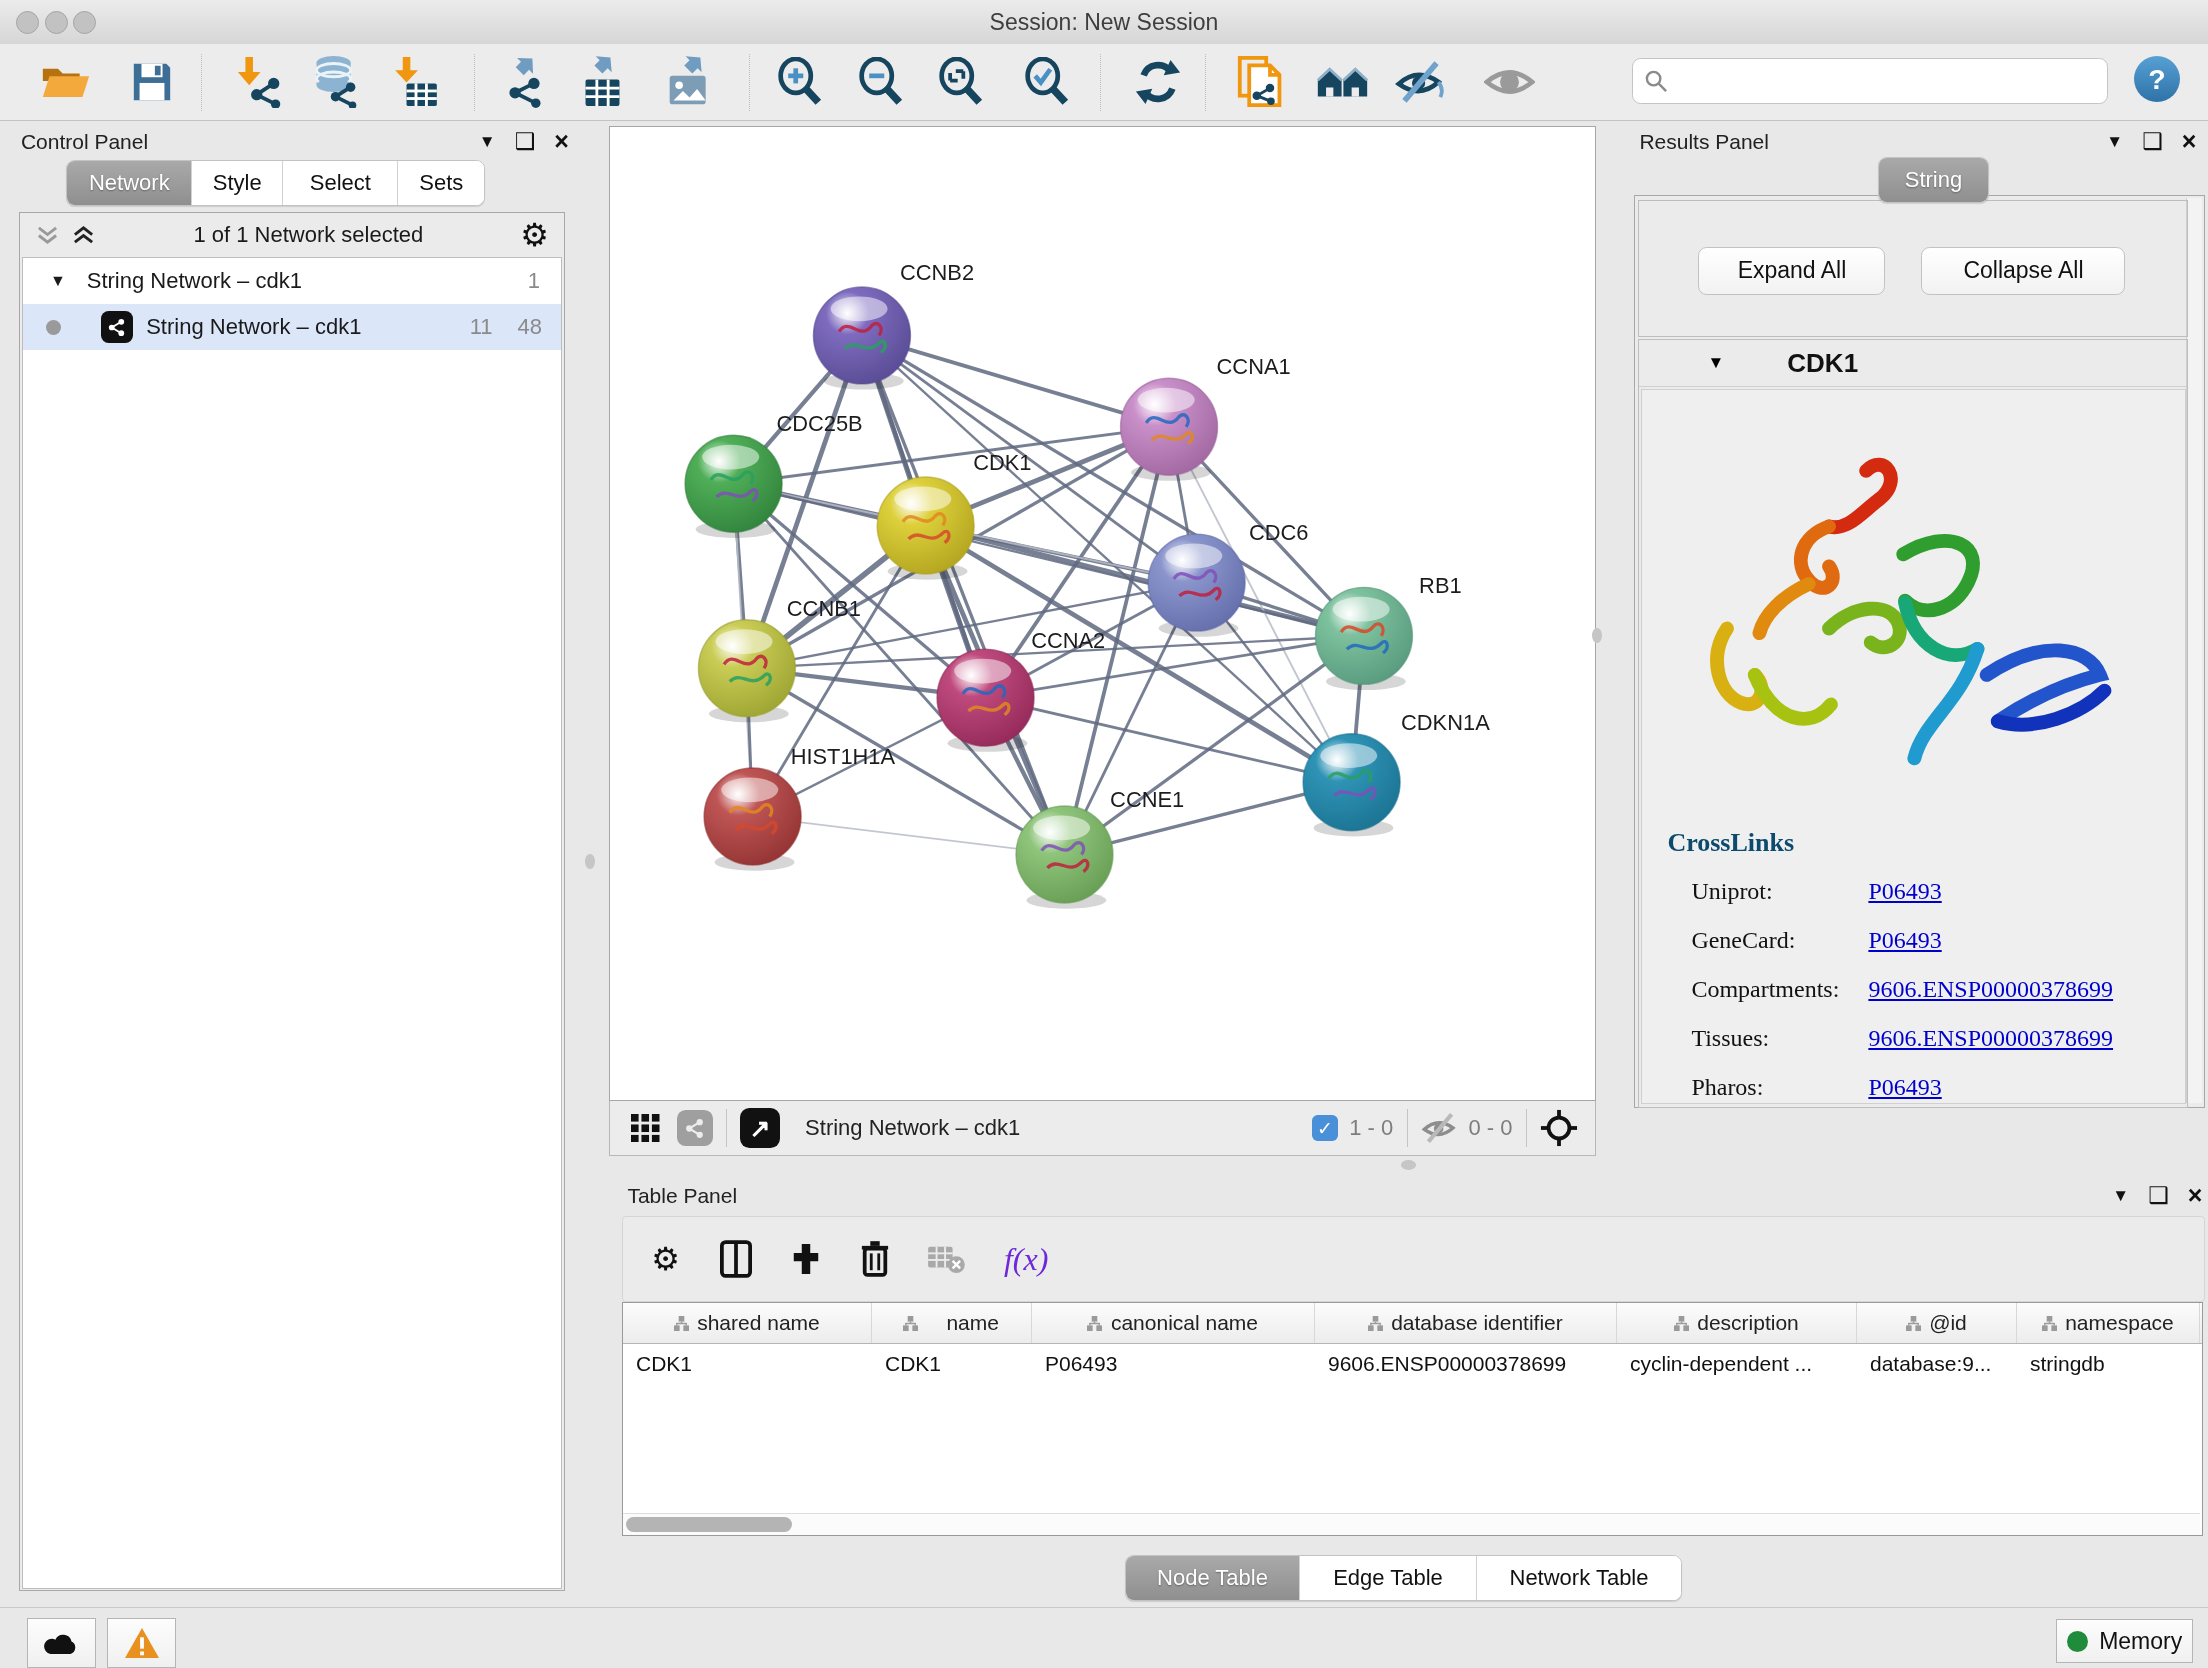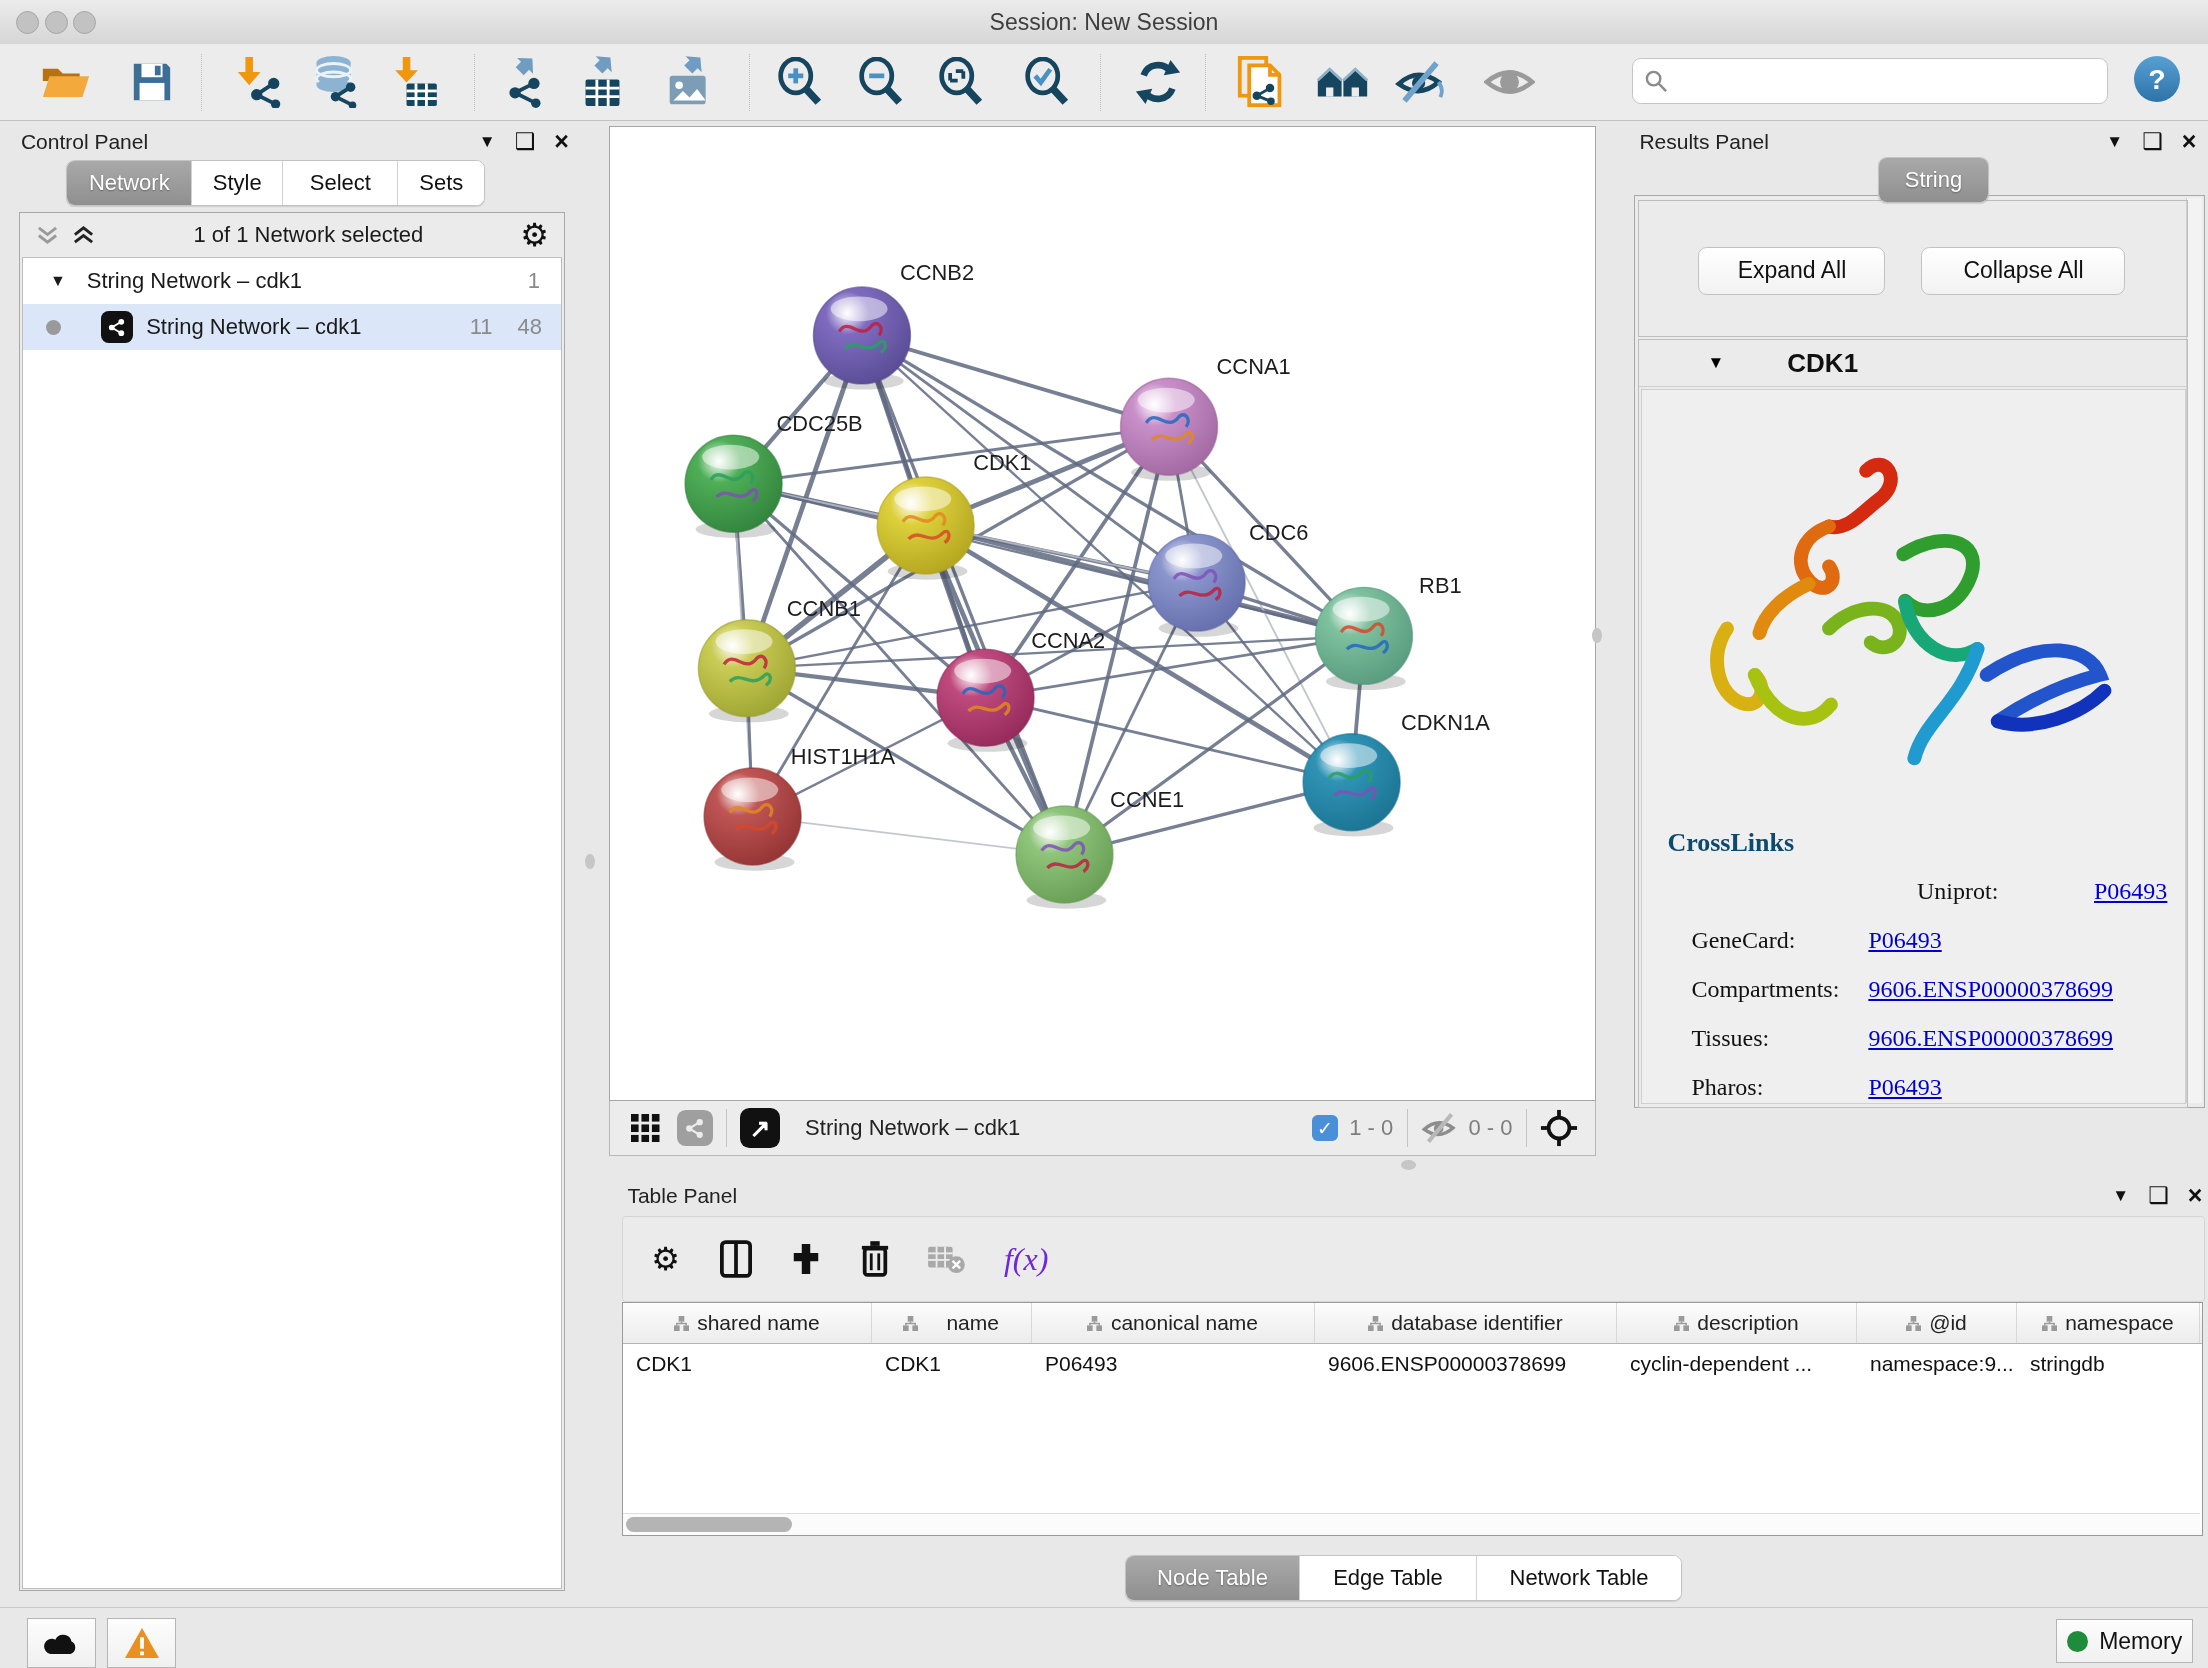--- a/index.html
+++ b/index.html
@@ -643,21 +643,21 @@
               <path d="M232,172 C242,220 280,240 310,222" stroke="#18a878"></path>
               <path d="M310,222 C292,280 252,300 242,340" stroke="#1f9bd0"></path>
               <path d="M320,250 C380,210 430,220 442,250 C402,260 362,280 332,300" stroke="#2255cc"></path>
               <path d="M332,300 C372,312 422,292 447,267" stroke="#1133bb"></path>
             </g>
           </svg>
         </div>
 
         <div class="abs serif" style="left:25px;top:438px;font-size:26px;font-weight:bold;color:#0c4a6e;">CrossLinks</div>
         <div class="abs" style="left:49px;top:477px;width:476px;">
-          <div style="display:flex;height:49px;align-items:center;justify-content:flex-end;">
+          <div style="display:flex;height:49px;align-items:center;">
             <span class="xlabel" style="width:177px;">Uniprot:</span>
             <span class="xlink">P06493</span>
           </div>
           <div style="display:flex;height:49px;align-items:center;">
             <span class="xlabel" style="width:177px;">GeneCard:</span>
             <span class="xlink">P06493</span>
           </div>
           <div style="display:flex;height:49px;align-items:center;">
             <span class="xlabel" style="width:177px;">Compartments:</span>
             <span class="xlink">9606.ENSP00000378699</span>
@@ -805,21 +805,21 @@
           </svg>
         <span>namespace</span>
         </div>
     </div>
     <div id="tp-row">
       <div class="td">CDK1</div>
       <div class="td">CDK1</div>
       <div class="td">P06493</div>
       <div class="td">9606.ENSP00000378699</div>
       <div class="td">cyclin-dependent ...</div>
-      <div class="td">namespace:9...</div>
+      <div class="td">database:9...</div>
       <div class="td">stringdb</div>
     </div>
     <div id="hscroll" class="abs" style="left:0;bottom:0;width:1577px;height:21px;">
       <div id="hthumb" class="abs" style="left:3.8px;top:2.9px;width:166px;height:15px;"></div>
     </div>
   </div>
   <div class="seg abs" style="left:509px;top:379px;height:44px;">
     <div class="sel" style="width:173px;">Node Table</div>
     <div style="width:176px;">Edge Table</div>
     <div style="width:204px;">Network Table</div>

